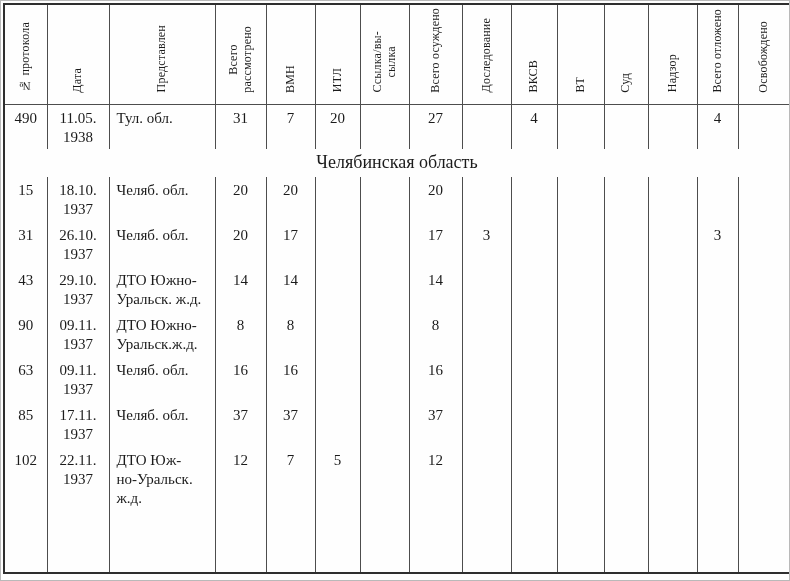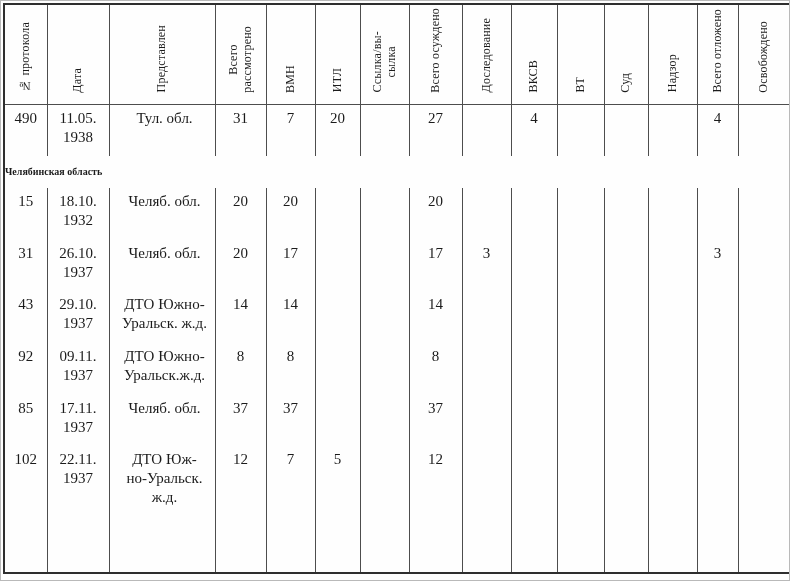--- a/index.html
+++ b/index.html
@@ -42,30 +42,30 @@
   }
 
   td.cell {
     vertical-align:top;
     text-align:center;
     padding:4px 2px 0 2px;
     font-size:15px;
     line-height:19px;
     white-space:pre-line;
   }
-  td.cell.col-2 { text-align:center; padding-left:7px; }
+  td.cell.col-2 { text-align:left; padding-left:7px; }
 
   tr.total-row td.cell { font-weight:bold; border-bottom:1px solid #4d4d4d; padding-top:3px; }
   tr.total-row td.total-label { text-align:right; padding-right:5px; }
 
   td.section-cell {
-    text-align:left;
+    text-align:center;
     vertical-align:middle;
-    font-weight:bold;
-    font-size:10px;
+    font-weight:normal;
+    font-size:18px;
     padding:1px 0 3px 0;
   }
 
   
   tbody tr:nth-child(1)  { height:42px; }  
   tbody tr:nth-child(2)  { height:26px; }  
   tbody tr:nth-child(3)  { height:25px; }  
   tbody tr:nth-child(4)  { height:40px; }
   tbody tr:nth-child(5)  { height:40px; }
   tbody tr:nth-child(6)  { height:40px; }
@@ -136,21 +136,21 @@
           <td class="cell col-12"></td>
           <td class="cell col-13">4</td>
           <td class="cell col-14"></td>
         </tr>
         <tr>
           <td colspan="15" class="section-cell">Челябинская область</td>
         </tr>
         <tr>
           <td class="cell col-0">15</td>
           <td class="cell col-1">18.10.
-1932</td>
+1937</td>
           <td class="cell col-2">Челяб. обл.</td>
           <td class="cell col-3">20</td>
           <td class="cell col-4">20</td>
           <td class="cell col-5"></td>
           <td class="cell col-6"></td>
           <td class="cell col-7">20</td>
           <td class="cell col-8"></td>
           <td class="cell col-9"></td>
           <td class="cell col-10"></td>
           <td class="cell col-11"></td>
@@ -189,30 +189,48 @@
           <td class="cell col-7">14</td>
           <td class="cell col-8"></td>
           <td class="cell col-9"></td>
           <td class="cell col-10"></td>
           <td class="cell col-11"></td>
           <td class="cell col-12"></td>
           <td class="cell col-13"></td>
           <td class="cell col-14"></td>
         </tr>
         <tr>
-          <td class="cell col-0">92</td>
+          <td class="cell col-0">90</td>
           <td class="cell col-1">09.11.
 1937</td>
           <td class="cell col-2">ДТО Южно-
 Уральск.ж.д.</td>
           <td class="cell col-3">8</td>
           <td class="cell col-4">8</td>
           <td class="cell col-5"></td>
           <td class="cell col-6"></td>
           <td class="cell col-7">8</td>
+          <td class="cell col-8"></td>
+          <td class="cell col-9"></td>
+          <td class="cell col-10"></td>
+          <td class="cell col-11"></td>
+          <td class="cell col-12"></td>
+          <td class="cell col-13"></td>
+          <td class="cell col-14"></td>
+        </tr>
+        <tr>
+          <td class="cell col-0">63</td>
+          <td class="cell col-1">09.11.
+1937</td>
+          <td class="cell col-2">Челяб. обл.</td>
+          <td class="cell col-3">16</td>
+          <td class="cell col-4">16</td>
+          <td class="cell col-5"></td>
+          <td class="cell col-6"></td>
+          <td class="cell col-7">16</td>
           <td class="cell col-8"></td>
           <td class="cell col-9"></td>
           <td class="cell col-10"></td>
           <td class="cell col-11"></td>
           <td class="cell col-12"></td>
           <td class="cell col-13"></td>
           <td class="cell col-14"></td>
         </tr>
         <tr>
           <td class="cell col-0">85</td>

